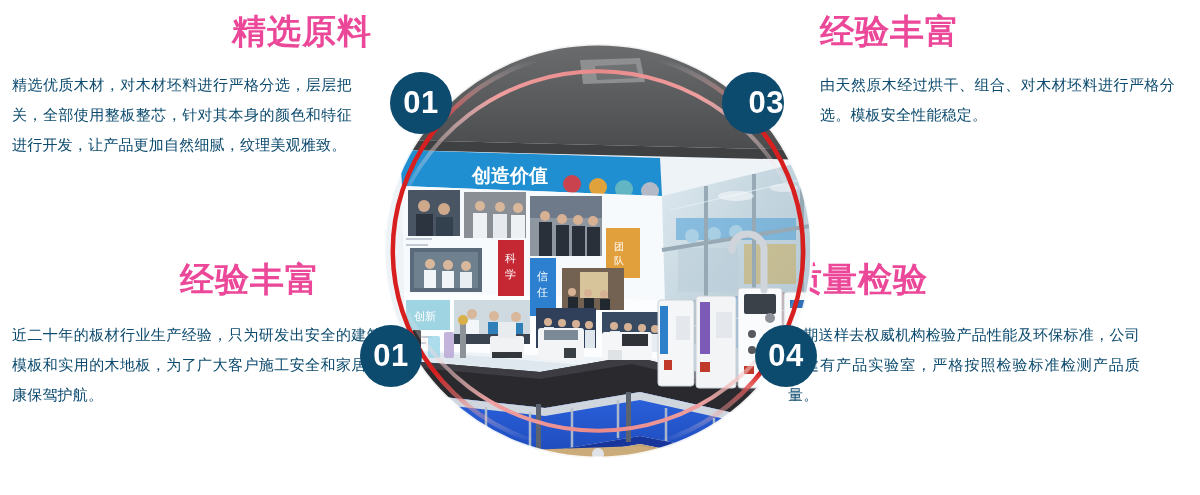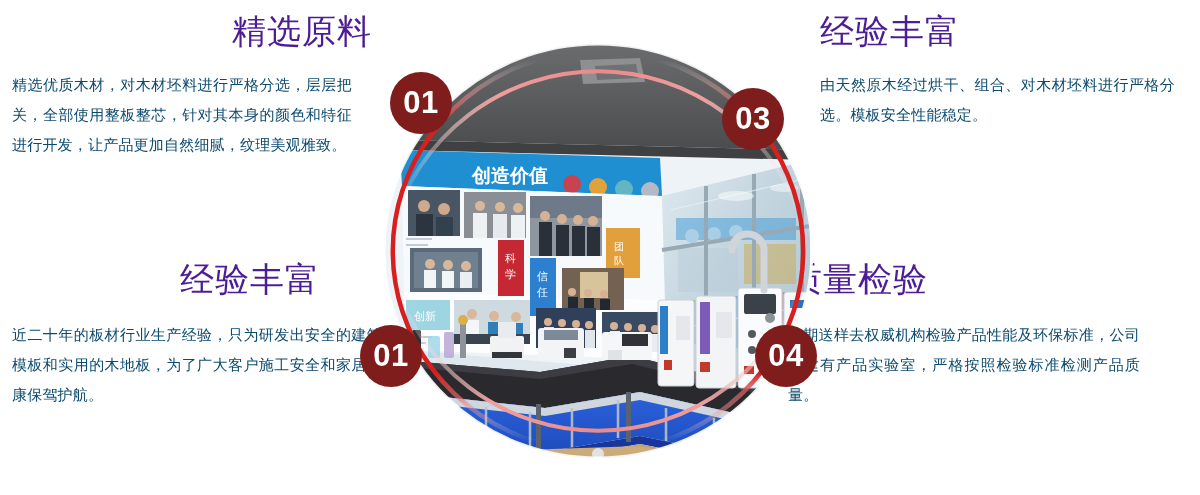--- a/index.html
+++ b/index.html
@@ -11,22 +11,22 @@
     position:relative;
   }
 
   
   .feature{
     position:absolute;
     width:360px;
   }
   .feature .ftitle{
     font-size:34px;
-    font-weight:400;
-    color:#4c1d95;
+    font-weight:700;
+    color:#ec4899;
     line-height:1;
     letter-spacing:1px;
     white-space:nowrap;
   }
   .feature .fbody{
     font-size:15px;
     color:#0c4a6e;
     line-height:30px;
     letter-spacing:0.2px;
     text-align:justify;
@@ -54,32 +54,32 @@
     left:340px; top:0px;
     width:520px; height:410px;
   }
   #media svg{display:block;}
 
   
   .badge{
     position:absolute;
     width:62px;height:62px;
     border-radius:50%;
-    background:#7f1d1d;
+    background:#0c4a6e;
     color:#ffffff;
     font-size:31px;
     font-weight:700;
     line-height:62px;
     text-align:center;
     letter-spacing:0.5px;
     font-family:"Liberation Sans","DejaVu Sans",sans-serif;
   }
   #badge-01{ left:390px; top:72px; }
   #badge-02{ left:360px; top:325px; }
-  #badge-03{ left:722px; top:88px; }
+  #badge-03{ left:722px; top:72px;text-align:right; }
   #badge-04{ left:755px; top:325px; }
 </style>
 </head>
 <body>
 
 <div class="feature" id="feat-01">
   <div class="ftitle">精选原料</div>
   <div class="fbody">精选优质木材，对木材坯料进行严格分选，层层把关，全部使用整板整芯，针对其本身的颜色和特征进行开发，让产品更加自然细腻，纹理美观雅致。</div>
 </div>
 

